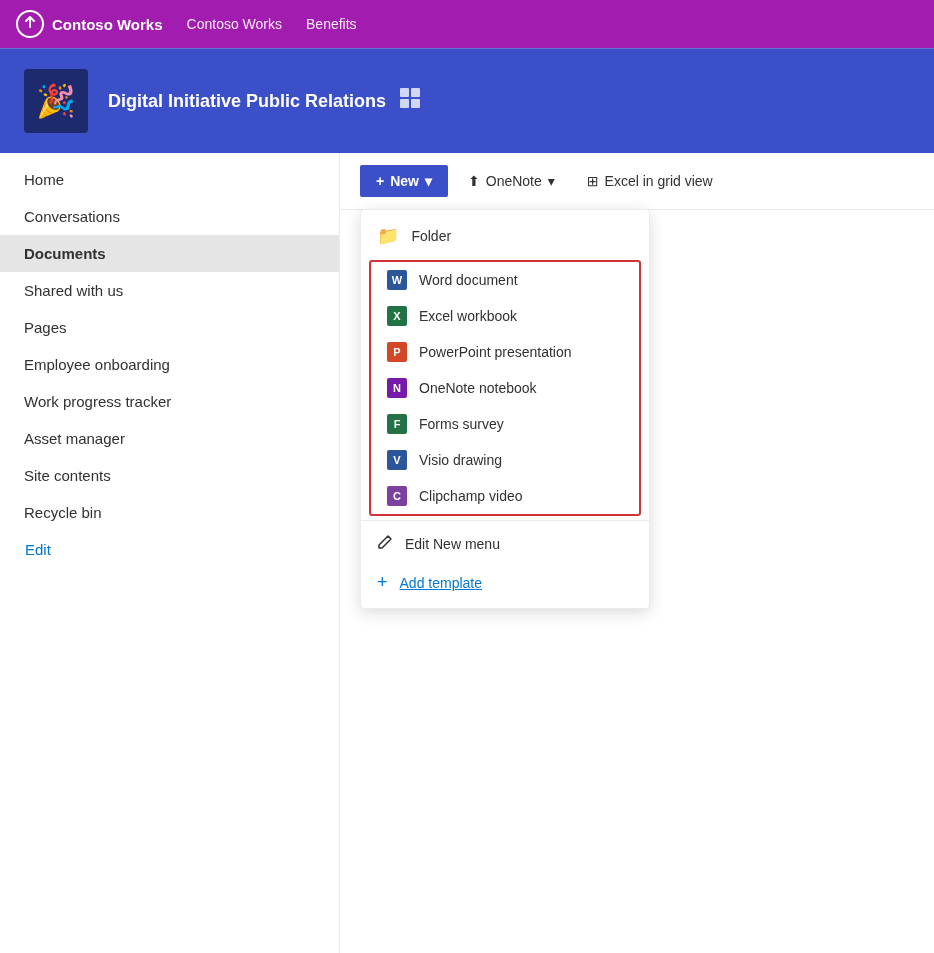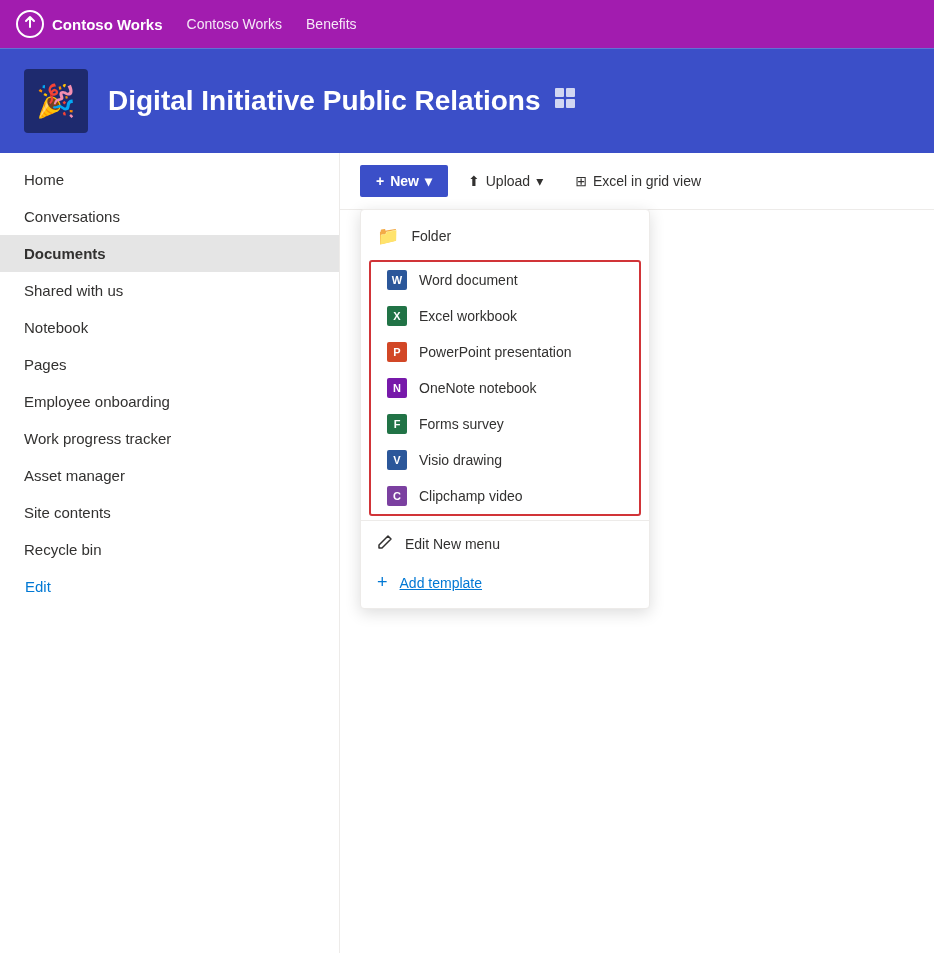--- a/index.html
+++ b/index.html
@@ -47,21 +47,21 @@
       height: 64px;
       background: #1e2a6e;
       border-radius: 4px;
       display: flex;
       align-items: center;
       justify-content: center;
       font-size: 32px;
     }
     .site-title {
       color: white;
-      font-size: 28px;
+      font-size: 18px;
       font-weight: 600;
       display: flex;
       align-items: center;
       gap: 12px;
     }
     .site-title-icon {
       opacity: 0.9;
       font-size: 22px;
     }
 
@@ -229,23 +229,20 @@
     <div class="sidebar-item">
       <span>Conversations</span>
     </div>
     <div class="sidebar-item active">
       <span>Documents</span>
     </div>
     <div class="sidebar-item">
       <span>Shared with us</span>
     </div>
     <div class="sidebar-item">
-      <span>Notebook</span>
-    </div>
-    <div class="sidebar-item">
       <span>Pages</span>
     </div>
     <div class="sidebar-item">
       <span>Employee onboarding</span>
     </div>
     <div class="sidebar-item">
       <span>Work progress tracker</span>
     </div>
     <div class="sidebar-item">
       <span>Asset manager</span>
@@ -264,21 +261,21 @@
   <div class="content-area">
 
     <div class="toolbar">
       <button class="btn-new">
         <span>+</span>
         <span>New</span>
         <span>▾</span>
       </button>
       <button class="btn-toolbar">
         <span style="font-size:14px;">⬆</span>
-        <span>Upload</span>
+        <span>OneNote</span>
         <span>▾</span>
       </button>
       <button class="btn-toolbar">
         <span>⊞</span>
         <span>Excel in grid view</span>
       </button>
     </div>
 
     <div class="dropdown-overlay">
 

